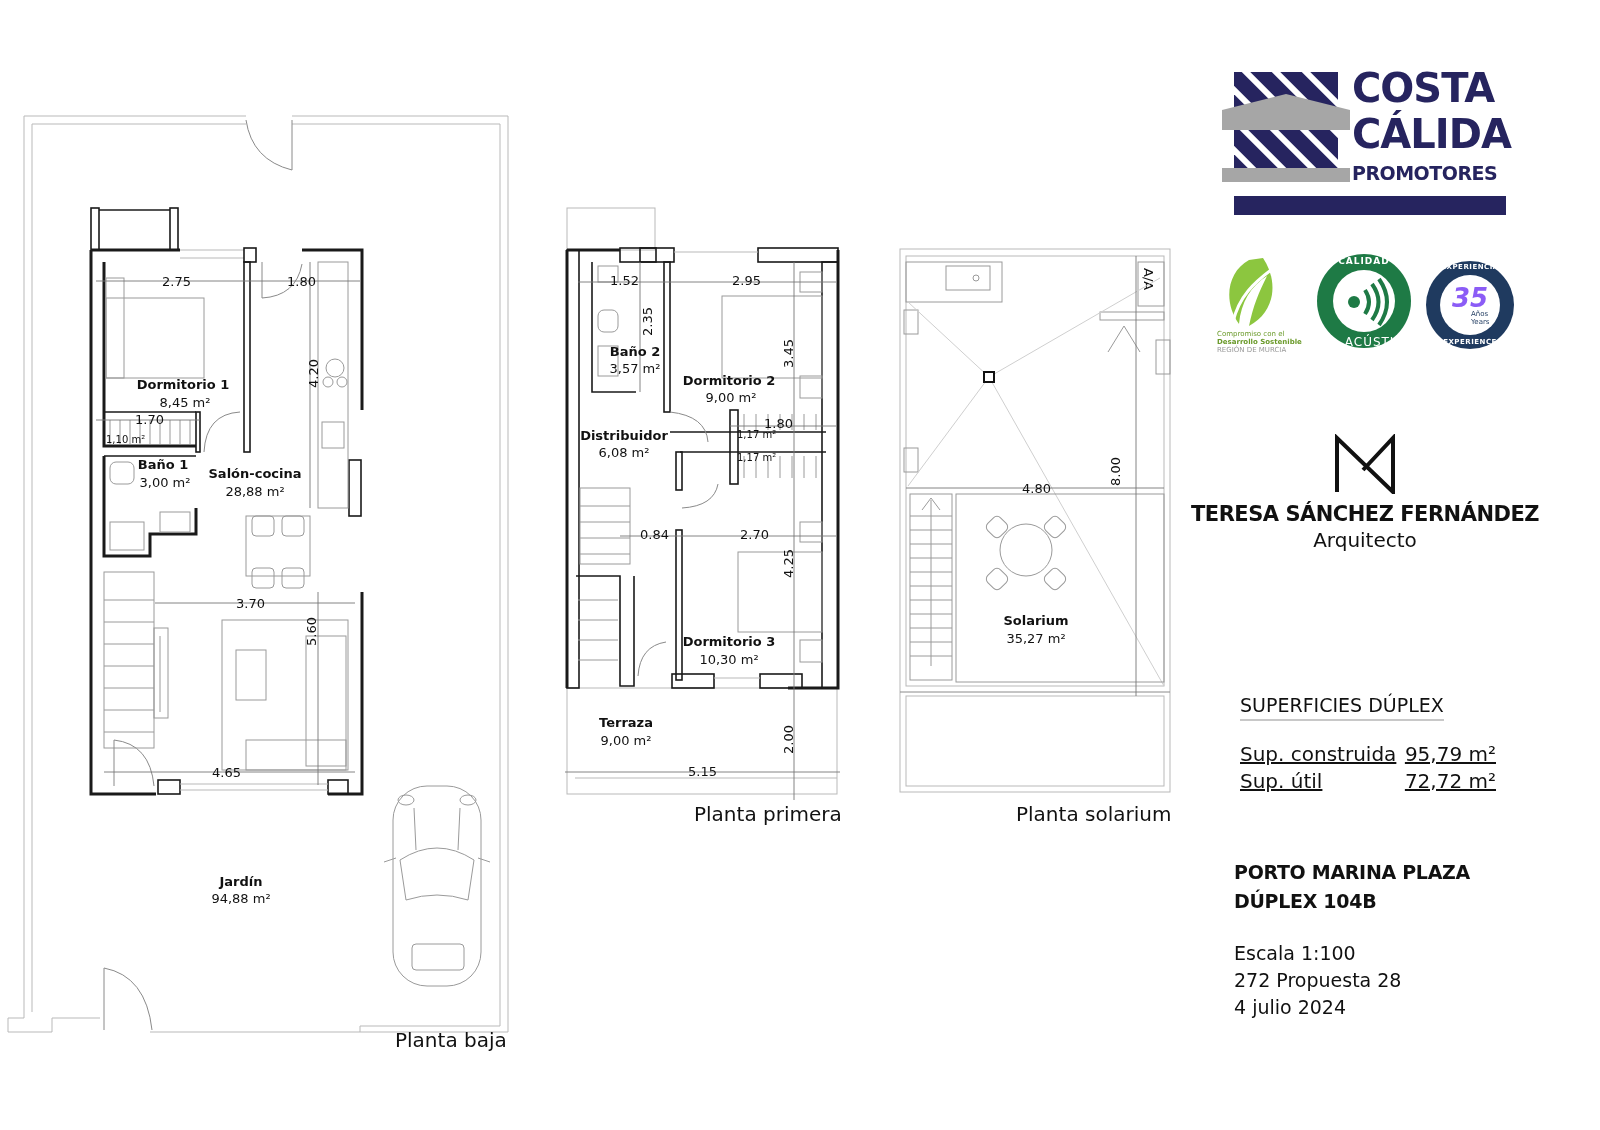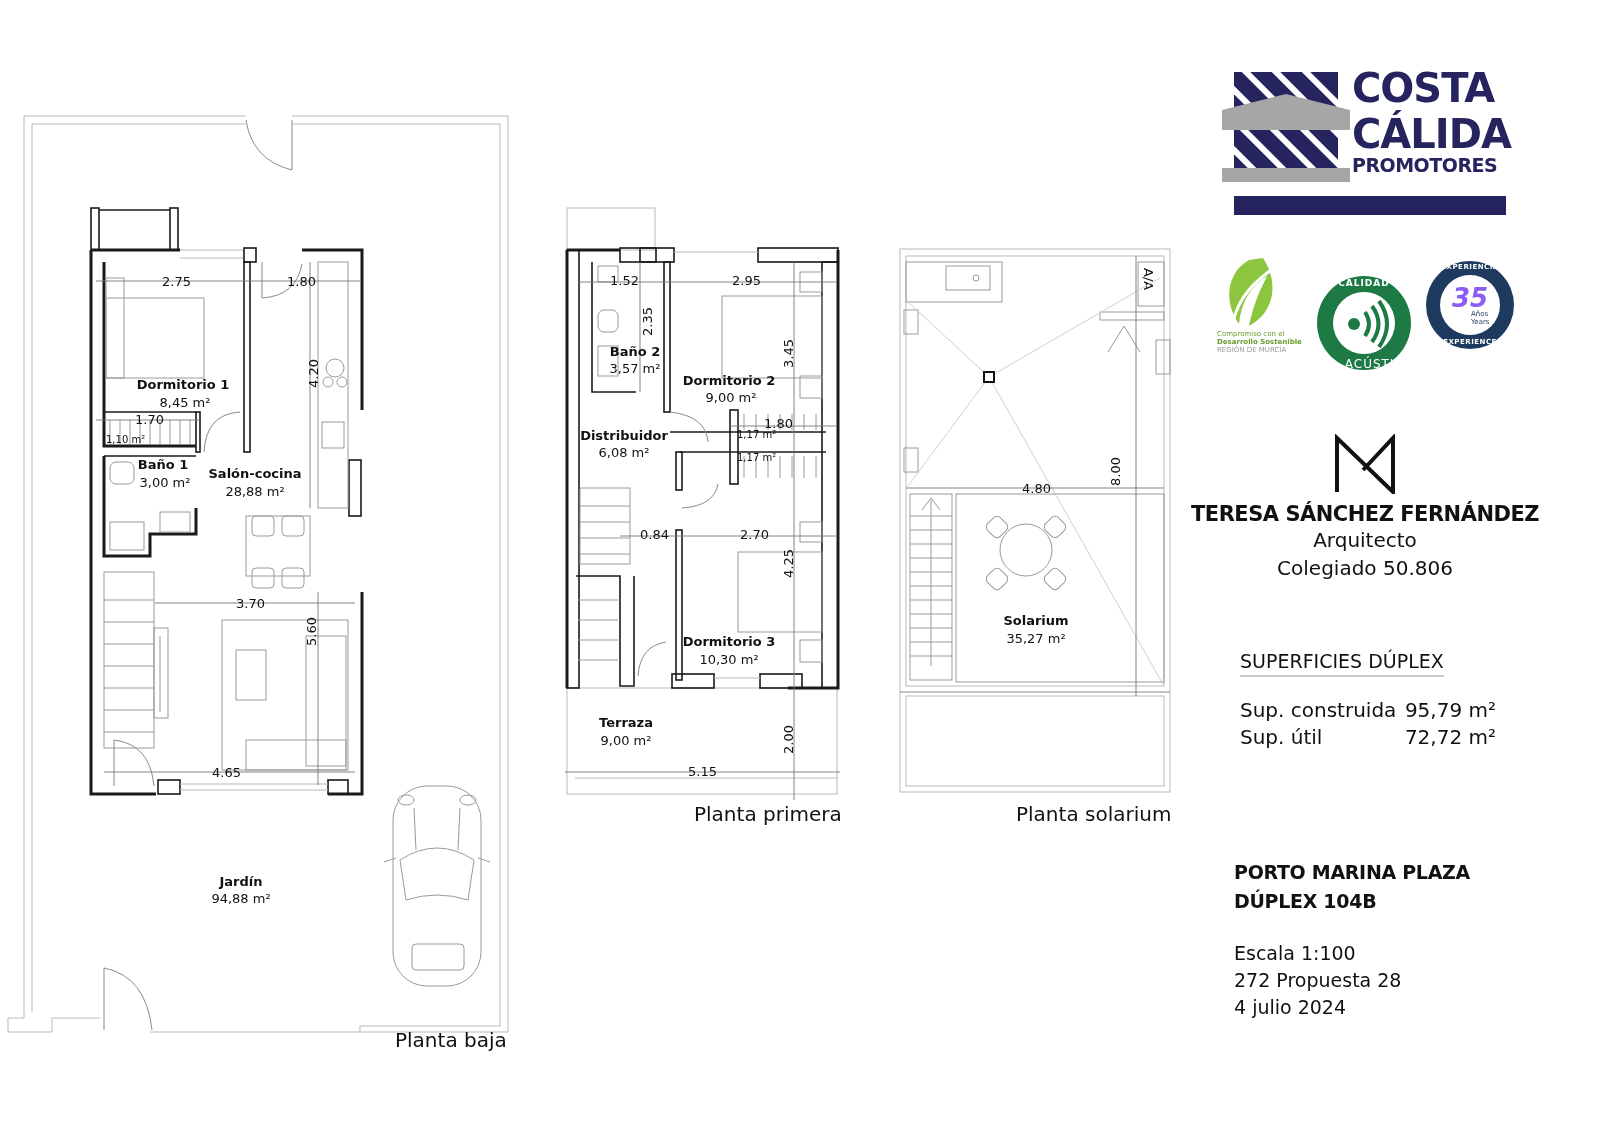--- a/index.html
+++ b/index.html
@@ -16,29 +16,29 @@
   .room-area { font-family:"DejaVu Sans", sans-serif; font-size:13px; fill:#111; }
   .dim { font-family:"DejaVu Sans", sans-serif; font-size:13px; fill:#111; }
   .dim-small { font-family:"DejaVu Sans", sans-serif; font-size:10px; fill:#111; }
   .plan-label { font-family:"DejaVu Sans", sans-serif; font-size:20px; fill:#111; }
 
   .panel { position:absolute; }
   .brand { left:1222px; top:62px; width:300px; height:160px; }
   .brand-text { position:absolute; left:130px; top:6px; color:#26245f; font-family:"DejaVu Sans", sans-serif; font-weight:bold; line-height:1; }
   .brand-t1 { font-size:40px; letter-spacing:-1px; }
   .brand-t2 { font-size:40px; letter-spacing:-1px; margin-top:6px; }
-  .brand-t3 { font-size:19px; margin-top:2px; letter-spacing:-0.5px; }
+  .brand-t3 { font-size:19px; margin-top:10px; letter-spacing:-0.5px; }
   .brand-bar { position:absolute; left:12px; top:134px; width:272px; height:19px; background:#26245f; }
 
   .badges { left:1215px; top:252px; width:320px; height:110px; }
   .arch { left:1190px; top:430px; width:350px; text-align:center; }
   .arch-name { font-family:"DejaVu Sans", sans-serif; font-weight:bold; font-size:21px; letter-spacing:-0.5px; margin-top:8px; }
   .arch-role, .arch-col { font-family:"DejaVu Sans", sans-serif; font-size:20px; line-height:28px; }
 
-  .surf { left:1240px; top:650px; width:270px; }
+  .surf { left:1240px; top:694px; width:270px;text-decoration:underline; }
   .surf-title { font-family:"DejaVu Sans", sans-serif; font-size:19px; display:inline-block; border-bottom:2px solid #c8c8c8; padding-bottom:3px; }
   .surf-row { display:flex; justify-content:space-between; font-family:"DejaVu Sans", sans-serif; font-size:20px; line-height:27px; width:256px; }
   .surf-rows { margin-top:20px; }
 
   .proj { left:1234px; top:858px; width:300px; }
   .proj-name { font-family:"DejaVu Sans", sans-serif; font-weight:bold; font-size:19px; line-height:29px; letter-spacing:-0.3px; }
   .proj-meta { margin-top:24px; font-family:"DejaVu Sans", sans-serif; font-size:19px; line-height:27px; }
 </style>
 </head>
 <body>
@@ -390,21 +390,21 @@
       <path d="M30,8 C8,20 4,50 20,72 C22,50 32,34 48,24 C40,40 34,54 30,74 C56,60 60,30 44,6 Z" fill="#8cc63f"></path>
       <path d="M14,70 C20,44 36,30 52,18" stroke="#ffffff" stroke-width="3" fill="none"></path>
     </svg>
     <div style="position:absolute;left:2px;top:78px;font-family:'DejaVu Sans',sans-serif;font-size:7px;line-height:8px;color:#6a9a2a;white-space:nowrap;">
       <div>Compromiso con el</div>
       <div style="font-weight:bold;">Desarrollo Sostenible</div>
       <div style="color:#999;">REGIÓN DE MURCIA</div>
     </div>
   </div>
 
-  <div style="position:absolute;left:100px;top:22px;width:98px;height:98px;">
+  <div style="position:absolute;left:100px;top:0;width:98px;height:98px;">
     <svg width="98" height="98" viewBox="0 0 98 98">
       <circle cx="49" cy="49" r="47" fill="#1e7a45"></circle>
       <circle cx="49" cy="49" r="31" fill="#ffffff"></circle>
       <circle cx="39" cy="50" r="6" fill="#1e7a45"></circle>
       <path d="M50,38 Q58,50 50,62" stroke="#1e7a45" stroke-width="4" fill="none"></path>
       <path d="M57,32 Q70,50 57,68" stroke="#1e7a45" stroke-width="4" fill="none"></path>
       <path d="M64,27 Q80,50 64,73" stroke="#1e7a45" stroke-width="4" fill="none"></path>
     </svg>
     <div style="position:absolute;left:0;top:4px;width:98px;text-align:center;color:#fff;font-family:'DejaVu Sans',sans-serif;font-size:9px;font-weight:bold;letter-spacing:1px;">CALIDAD</div>
     <div style="position:absolute;left:0;top:83px;width:98px;text-align:right;color:#fff;font-family:'DejaVu Sans',sans-serif;font-size:12px;font-weight:normal;letter-spacing:1px;">ACÚSTICA</div>
@@ -424,21 +424,20 @@
     <div style="position:absolute;left:0;top:78px;width:90px;text-align:center;color:#fff;font-family:'DejaVu Sans',sans-serif;font-size:7px;font-weight:bold;letter-spacing:0.5px;">EXPERIENCE</div>
   </div>
 </div>
 
 <div class="panel arch">
   <svg width="64" height="60" viewBox="0 0 64 60" style="display:block;margin:4px auto 0 auto;">
     <polyline points="4,58 4,4 60,58 60,4 30,36" fill="none" stroke="#111" stroke-width="4"></polyline>
   </svg>
   <div class="arch-name">TERESA SÁNCHEZ FERNÁNDEZ</div>
   <div class="arch-role">Arquitecto</div>
-  <div class="arch-col">Colegiado 50.806</div>
 </div>
 
 <div class="panel surf">
   <div class="surf-title">SUPERFICIES DÚPLEX</div>
   <div class="surf-rows">
     <div class="surf-row">
       <span>Sup. construida</span>
       <span>95,79 m²</span>
     </div>
     <div class="surf-row">

